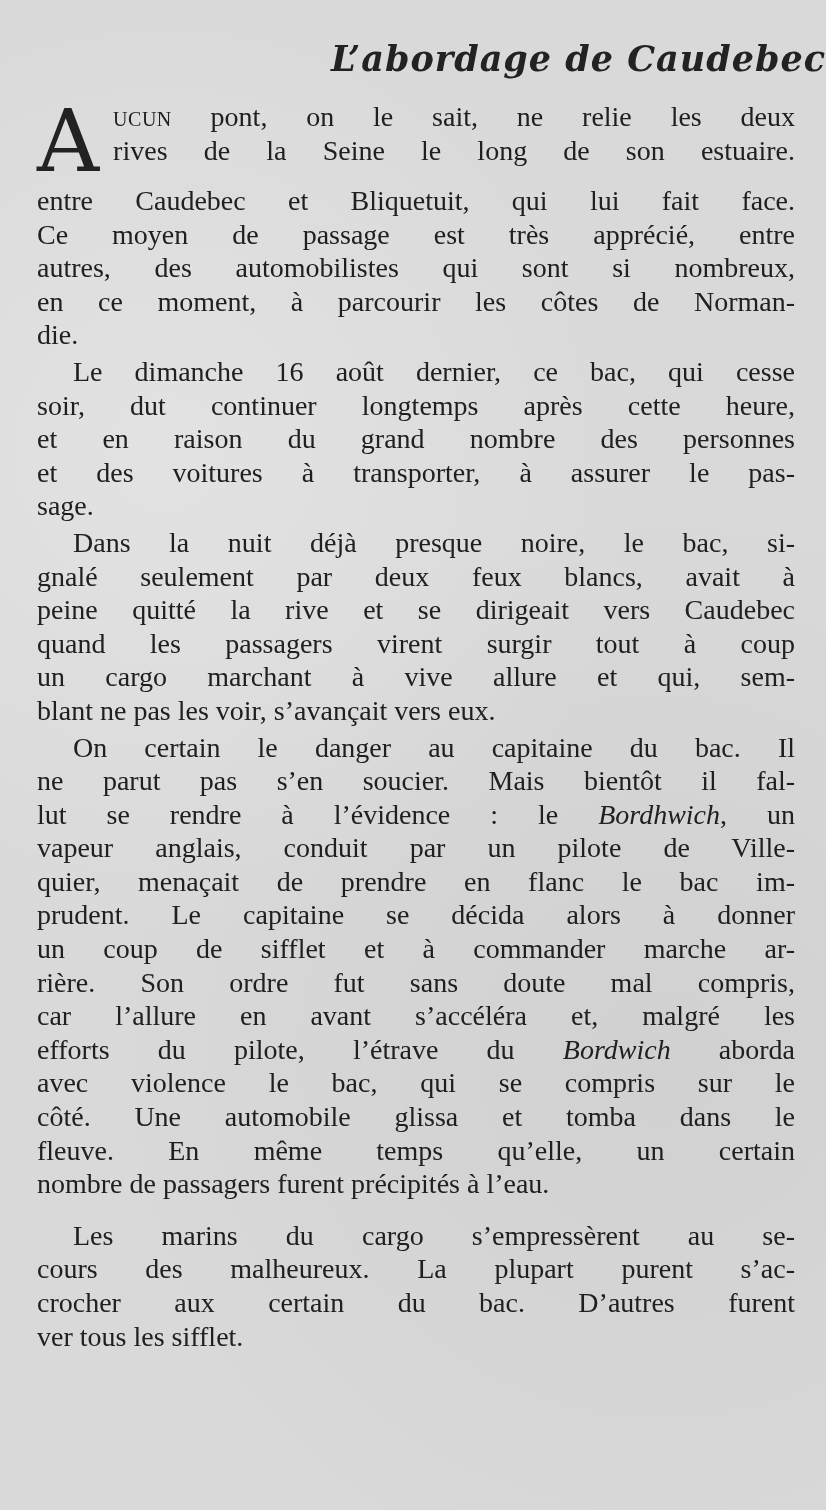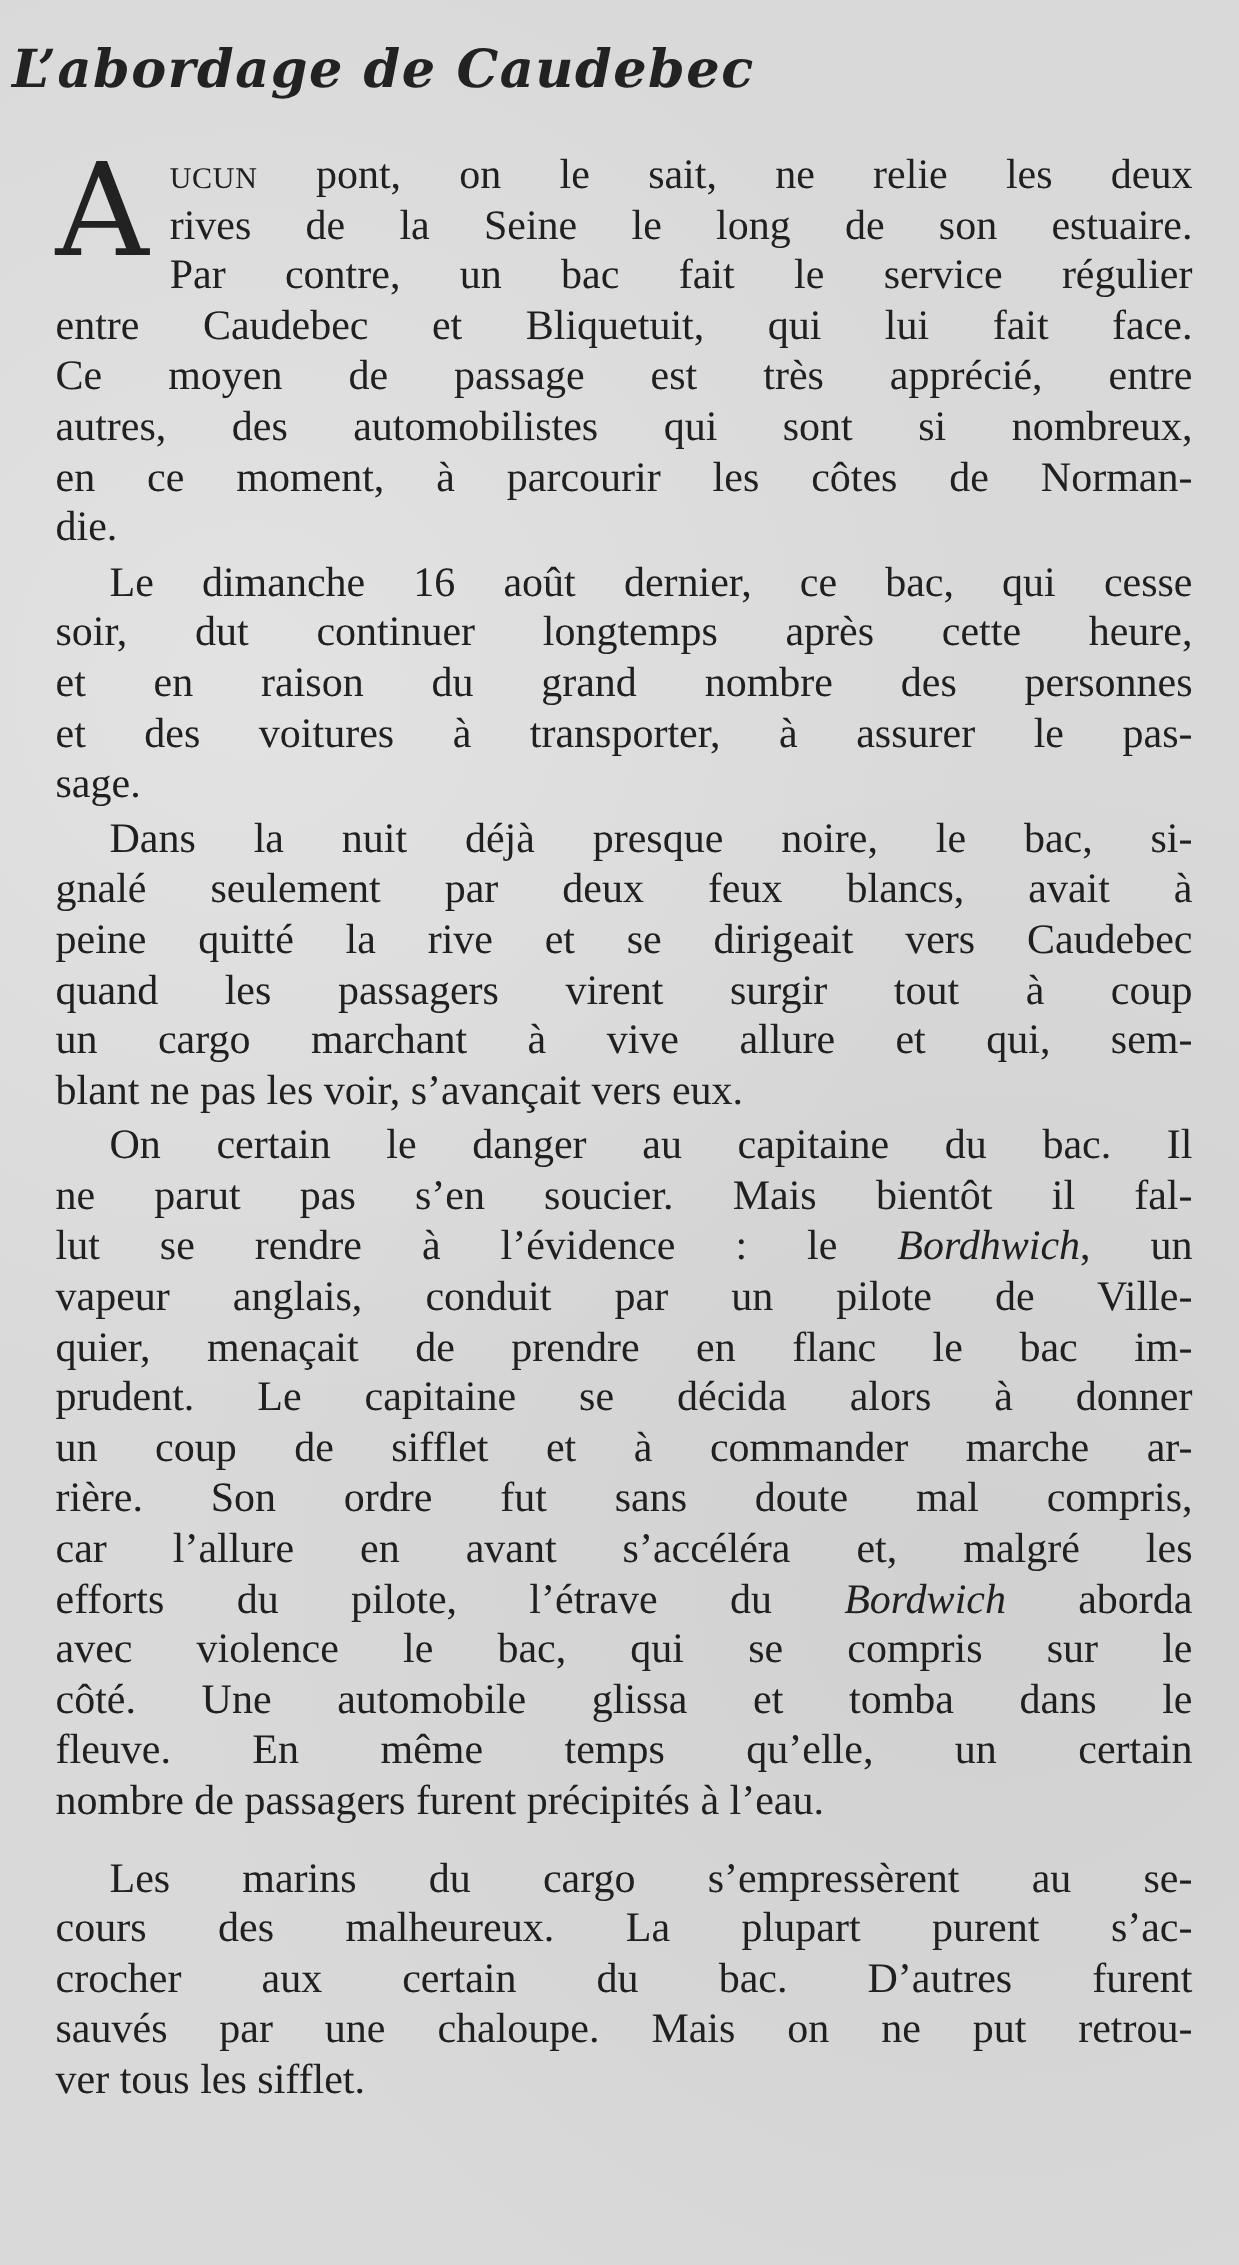--- a/index.html
+++ b/index.html
@@ -19,24 +19,24 @@
   }
   .page {
     position: absolute;
     left: 0;
     top: 0;
     width: 826px;
     height: 1510px;
   }
   .title {
     position: absolute;
-    top: 26px;
+    top: 38px;
     left: 0;
     width: 826px;
-    text-align: left;
+    text-align: right;
     font-family: "DejaVu Serif", serif;
     font-style: italic;
     font-weight: bold;
     font-size: 35px;
     letter-spacing: 1px;
     color: #222;
     margin: 0;
     padding-left: 8px;
     box-sizing: border-box;
   }
@@ -93,21 +93,20 @@
 
 <div class="page">
   <h1 class="title">L’abordage de Caudebec</h1>
 
   <div class="article">
 
     <p class="para first">
       <span class="dropcap">A</span>
       <span class="line"><span class="smallcaps">ucun</span><span> pont, on le sait, ne relie les deux</span></span>
       <span class="line">rives de la Seine le long de son estuaire.</span>
-      <span class="line">Par contre, un bac fait le service régulier</span>
       <span class="line" style="clear:left">entre Caudebec et Bliquetuit, qui lui fait face.</span>
       <span class="line">Ce moyen de passage est très apprécié, entre</span>
       <span class="line">autres, des automobilistes qui sont si nombreux,</span>
       <span class="line">en ce moment, à parcourir les côtes de Norman-</span>
       <span class="line last">die.</span>
     </p>
 
     <p class="para" style="text-indent:0">
       <span class="line" style="padding-left:36px"><span>Le dimanche 16 août dernier, ce bac, qui cesse</span></span>
       <span class="line">soir, dut continuer longtemps après cette heure,</span>
@@ -139,18 +138,17 @@
       <span class="line">avec violence le bac, qui se compris sur le</span>
       <span class="line">côté. Une automobile glissa et tomba dans le</span>
       <span class="line">fleuve. En même temps qu’elle, un certain</span>
       <span class="line last">nombre de passagers furent précipités à l’eau.</span>
     </p>
 
     <p class="para" style="text-indent:0; margin-top:18px">
       <span class="line" style="padding-left:36px"><span>Les marins du cargo s’empressèrent au se-</span></span>
       <span class="line">cours des malheureux. La plupart purent s’ac-</span>
       <span class="line">crocher aux certain du bac. D’autres furent</span>
-      <span class="line">sauvés par une chaloupe. Mais on ne put retrou-</span>
       <span class="line last">ver tous les sifflet.</span>
     </p>
 
   </div>
 </div>
 
 </body></html>

